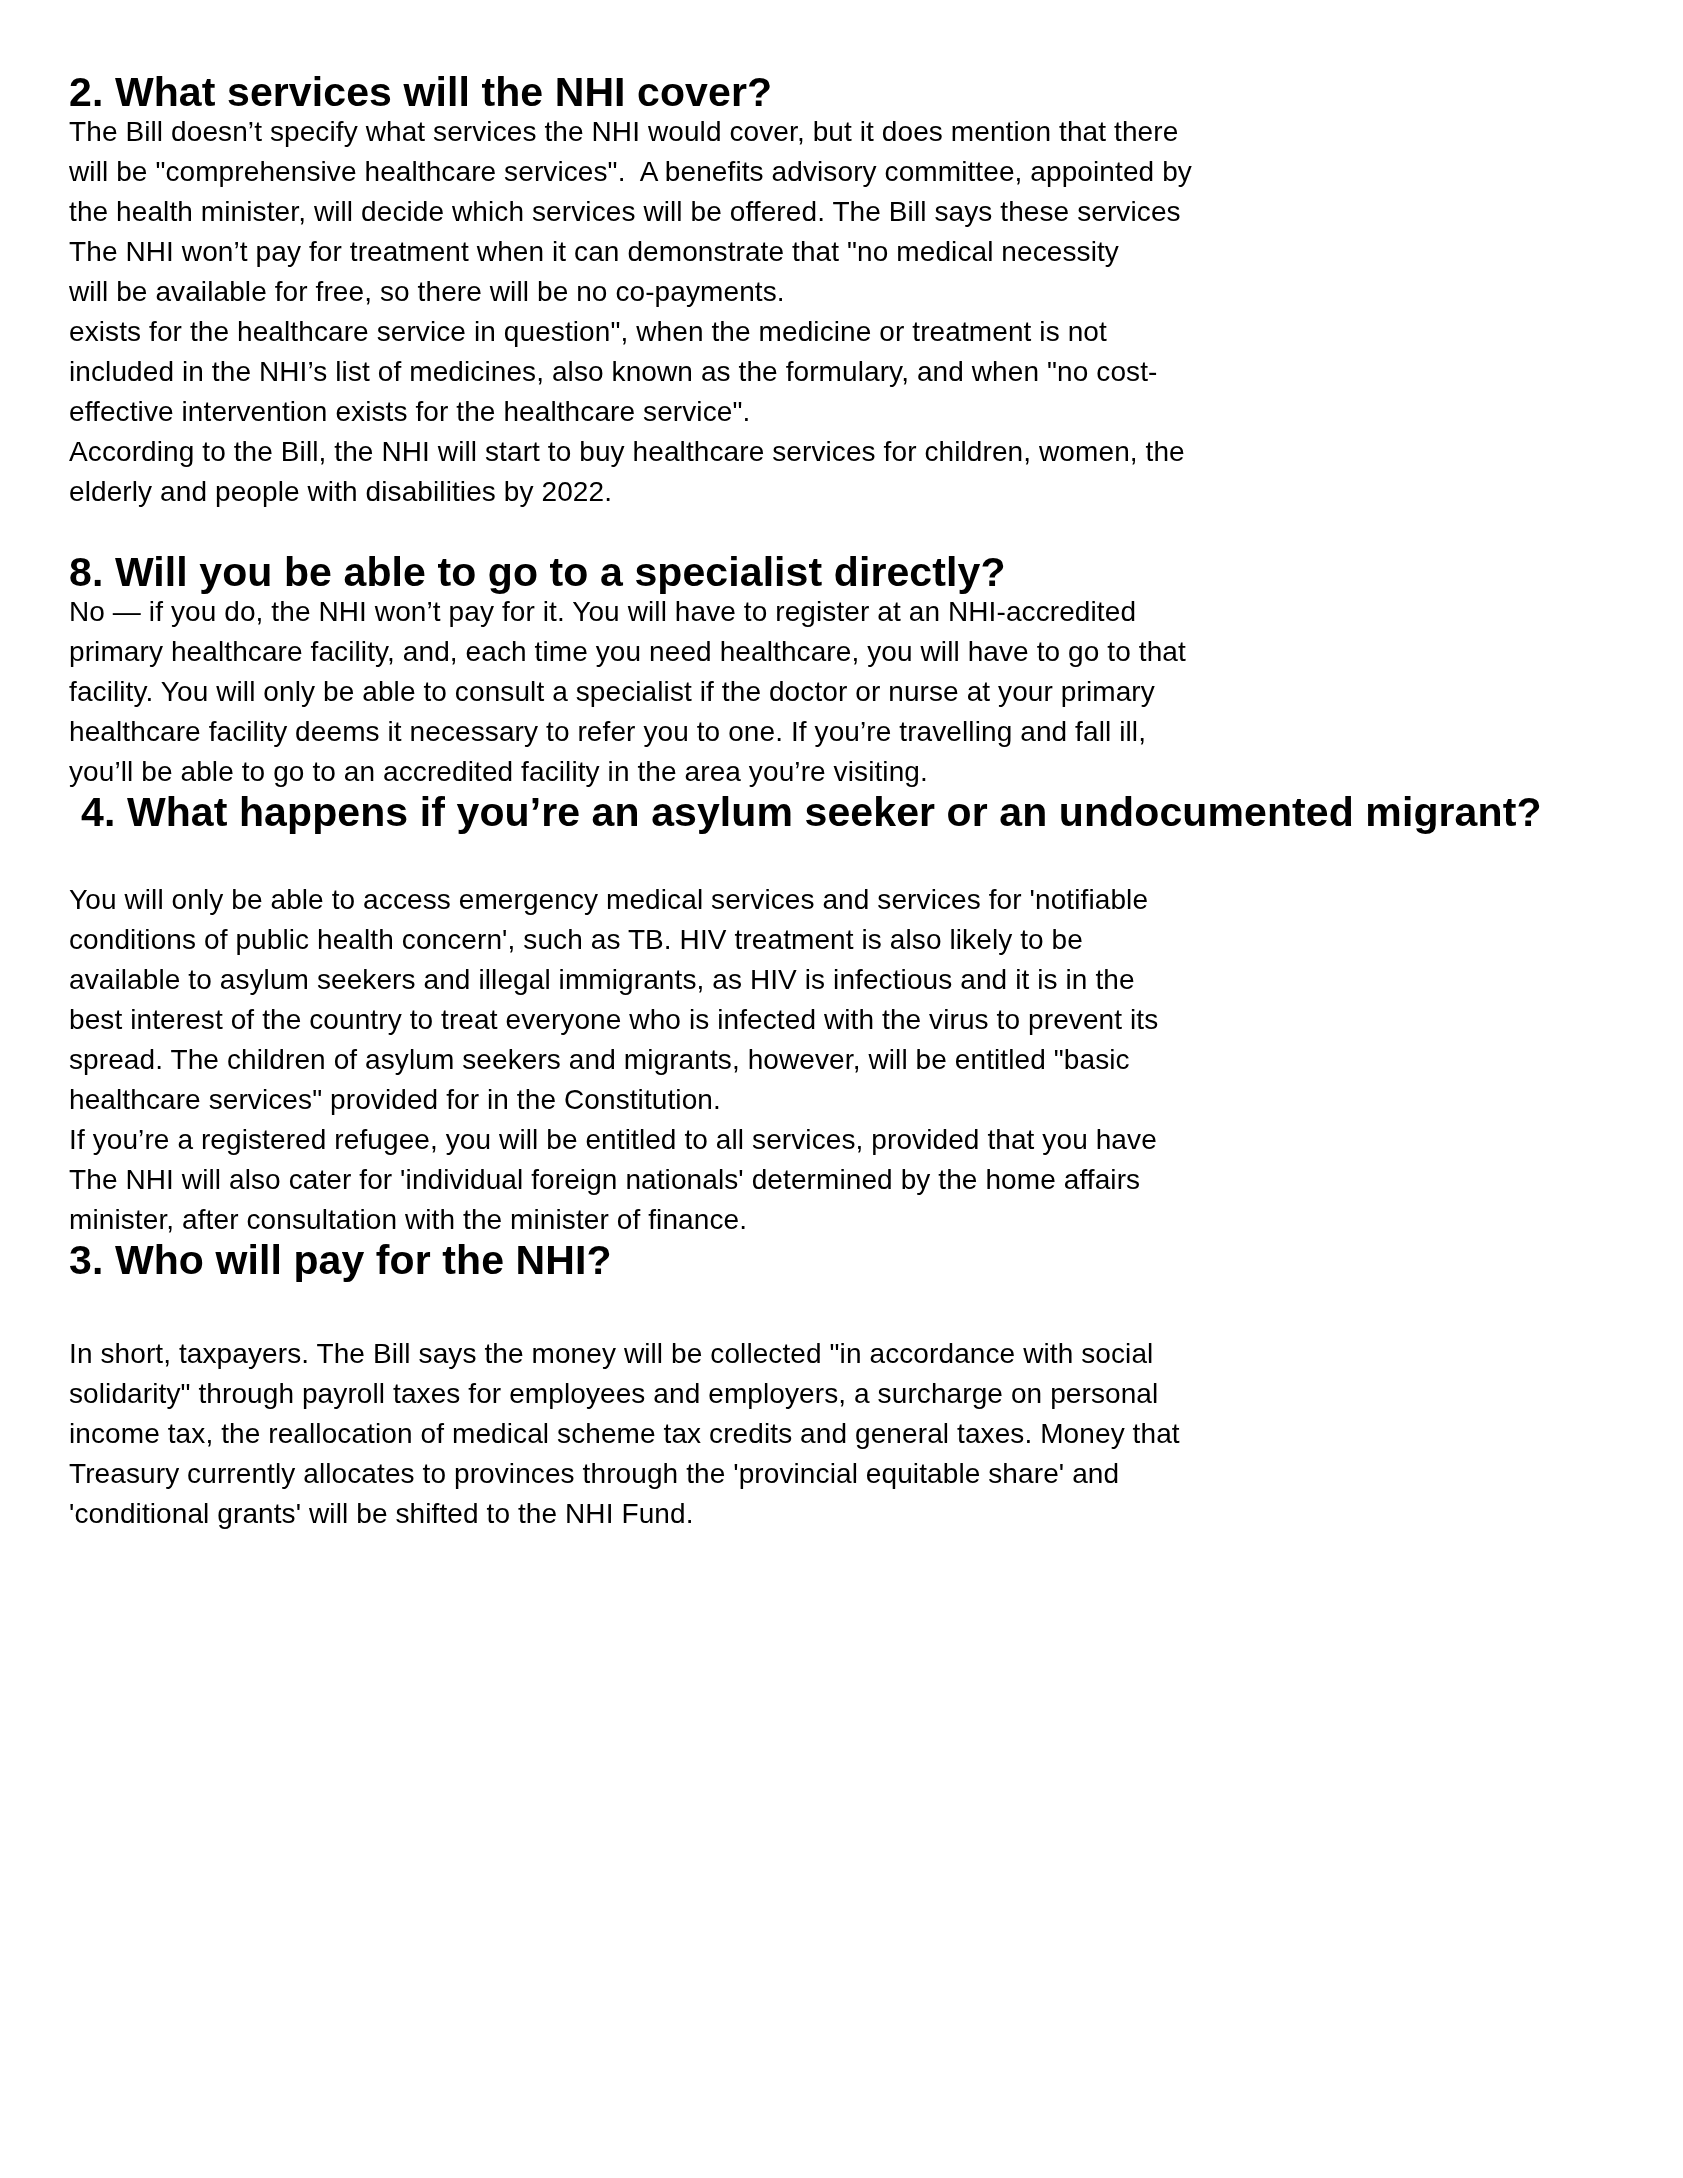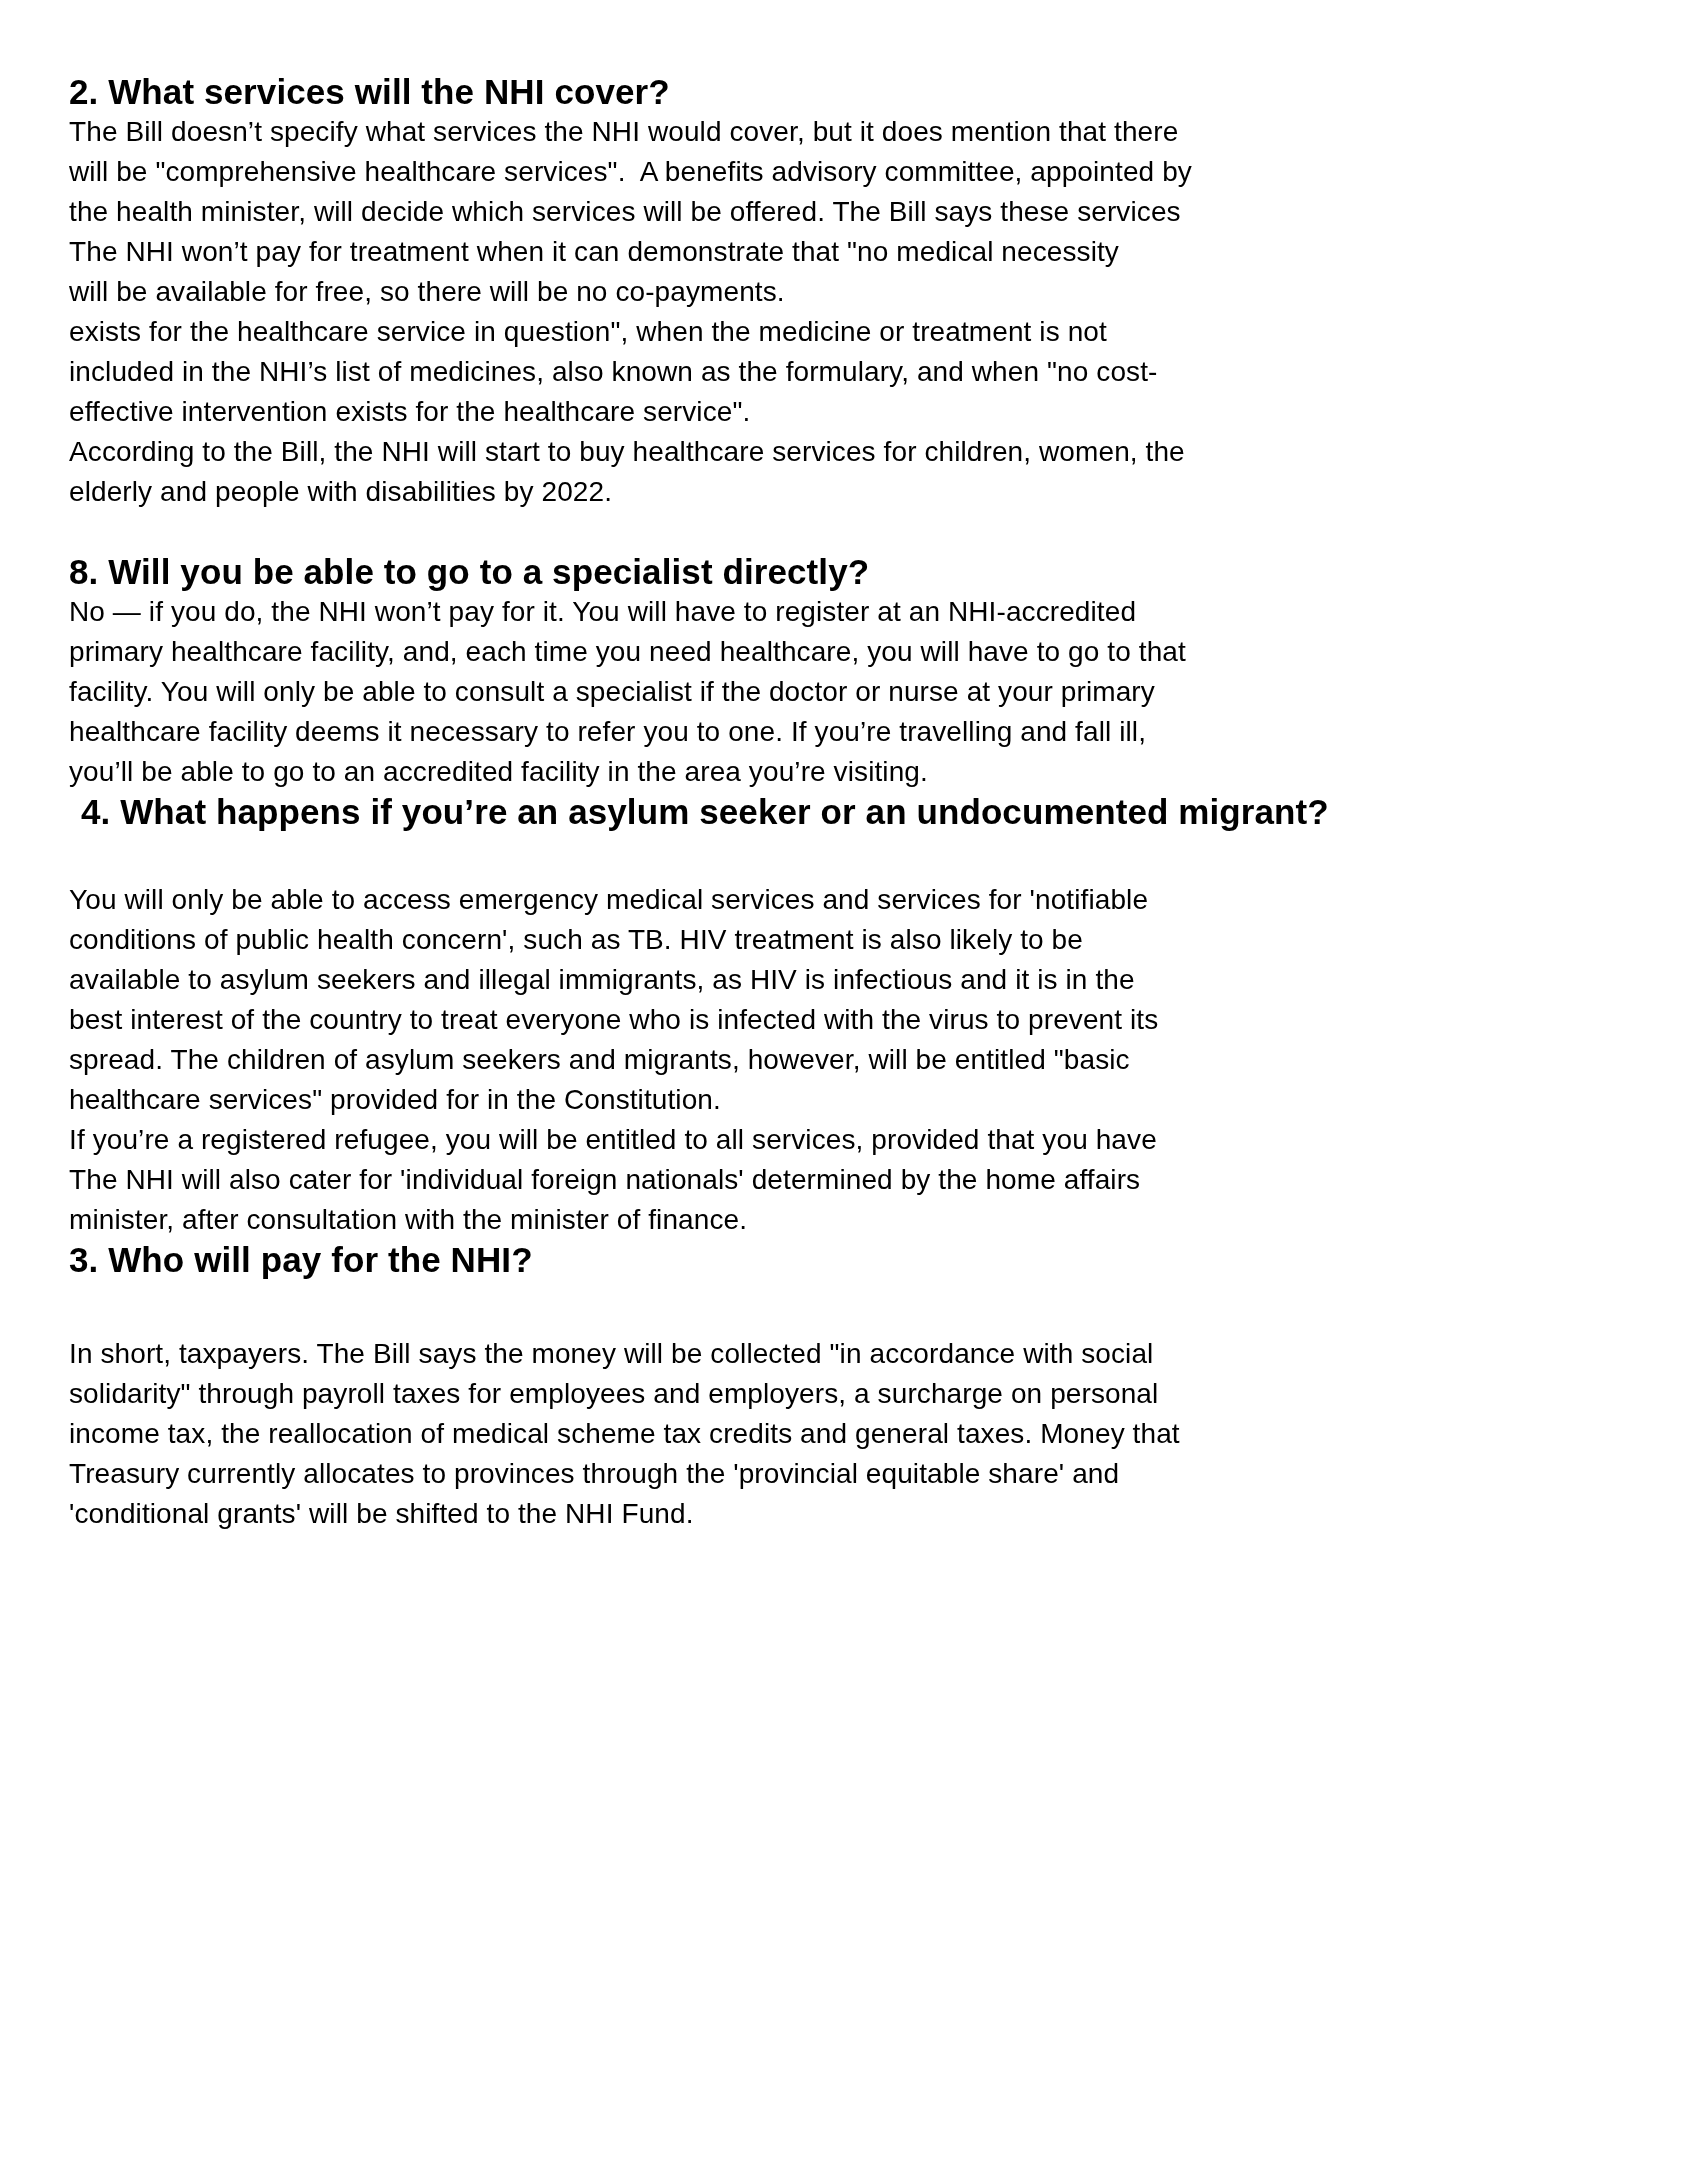--- a/index.html
+++ b/index.html
@@ -23,21 +23,21 @@
   .doc {
     width: 1247px;
   }
   .text-line {
     font-size: 28px;
     line-height: 40px;
     white-space: pre;
     letter-spacing: 0.1px;
   }
   .heading-line {
-    font-size: 35px;
+    font-size: 41px;
     line-height: 40px;
     font-weight: bold;
     white-space: pre;
     letter-spacing: 0.1px;
   }
   .gap-before { margin-top: 40px; }
   .gap-after-45 { margin-bottom: 48px; }
   .gap-after-55 { margin-bottom: 54px; }
   .indent-12 { padding-left: 12px; }
 </style>

